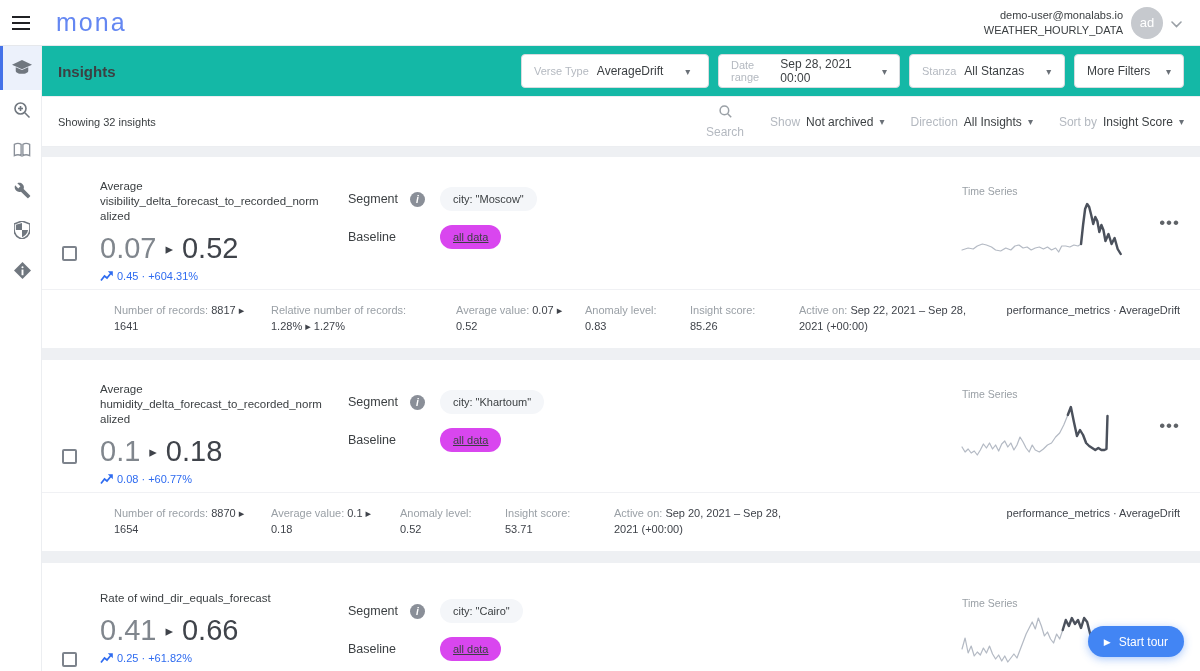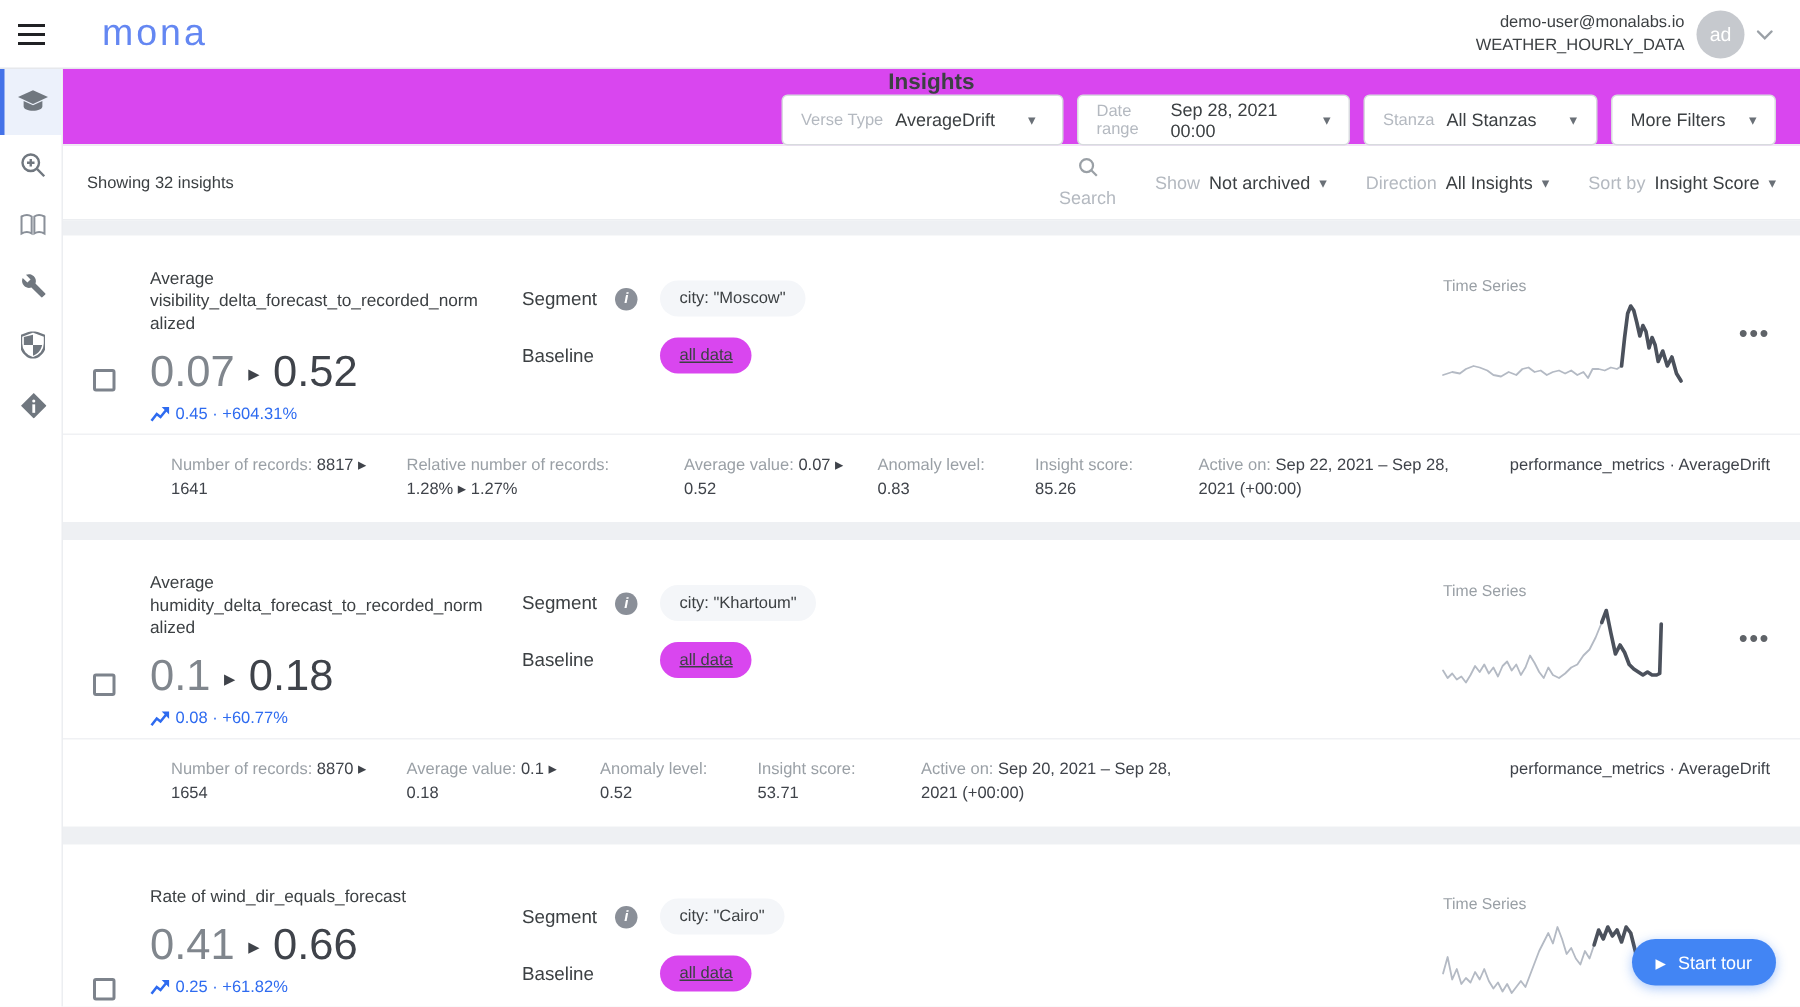--- a/index.html
+++ b/index.html
@@ -3,40 +3,40 @@
 <meta charset="utf-8">
 <style>
   * { margin:0; padding:0; box-sizing:border-box; }
   html,body { width:1200px; height:671px; overflow:hidden; background:#fff;
     font-family:"Liberation Sans", sans-serif; color:#3c4043; }
 
   
   .topbar { position:relative; height:46px; background:#fff; border-bottom:1px solid #e6e8ec;
     display:flex; align-items:center; z-index:5; }
   .hamburger { width:42px; display:flex; justify-content:center; cursor:pointer; }
-  .logo { margin-left:26px; font-size:25px; letter-spacing:2px; color:#6487f2; font-weight:400; }
+  .logo { margin-left:14px; font-size:25px; letter-spacing:2px; color:#6487f2; font-weight:400; }
   .topbar-right { margin-left:auto; display:flex; align-items:center; padding-right:18px; gap:8px; }
   .account-text { text-align:right; font-size:11px; line-height:15px; color:#3c4043; }
   .avatar { width:32px; height:32px; border-radius:50%; background:#c6c9ce; color:#fff;
     display:flex; align-items:center; justify-content:center; font-size:13px; }
   .chev { color:#9aa0a6; }
 
   
   .sidebar { position:absolute; top:46px; left:0; bottom:0; width:42px; background:#fff;
     border-right:1px solid #eceef1; display:flex; flex-direction:column; align-items:stretch; z-index:4; }
   .side-item { height:40px; display:flex; align-items:center; justify-content:center;
     color:#70777f; cursor:pointer; border-left:3px solid transparent; }
   .side-item.active { background:#ecf1fb; border-left:3px solid #4472e8; height:44px; }
   .side-item svg { display:block; }
 
   
   .content { position:absolute; top:46px; left:42px; right:0; bottom:0; background:#eef0f3; overflow:hidden; }
 
-  .page-header { height:51px; background:#d946ef; border-bottom:1px solid #eceef1;
-    display:flex; align-items:center; padding:0 16px;flex-direction:column; }
+  .page-header { height:51px; background:#14b8a6; border-bottom:1px solid #eceef1;
+    display:flex; align-items:center; padding:0 16px; }
   .page-title { font-size:15px; color:#3c4043; }
   .filters { margin-left:auto; display:flex; gap:9px; }
   .filter-box { height:34px; border:1px solid #d8dbdf; border-radius:4px; background:#fff;
     display:flex; align-items:center; padding:0 12px; gap:8px; font-size:12px; cursor:pointer; }
   .filter-label { color:#b4b9c0; font-size:11px; }
   .filter-value { color:#3c4043; }
   .caret { color:#6a7077; font-size:10px; margin-left:14px; }
   .filter-box.wide1 { width:188px; } .filter-box.wide2 { width:182px; }
   .filter-box.wide3 { width:156px; } .filter-box.more { width:110px; justify-content:space-between; }
 

